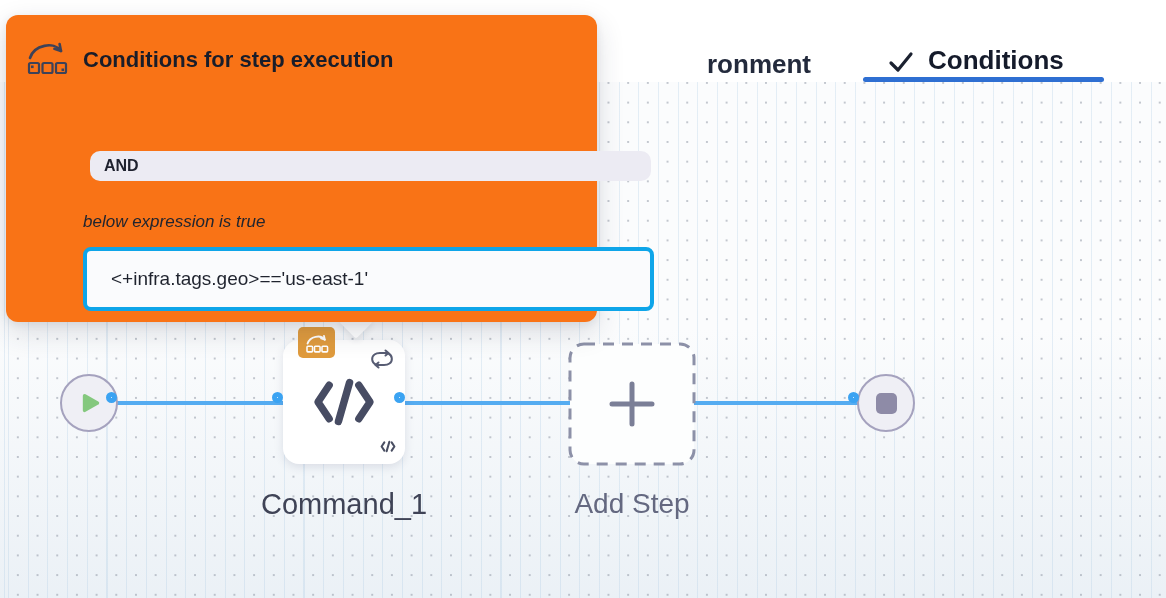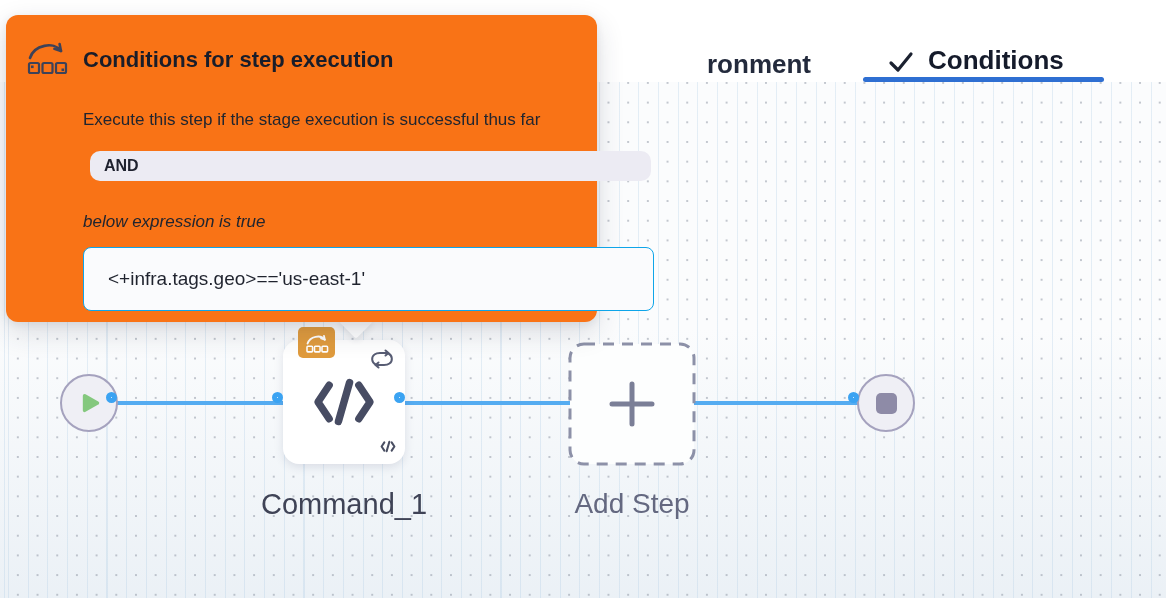--- a/index.html
+++ b/index.html
@@ -60,21 +60,21 @@
     background:#ecebf3; border-radius:10px;
     font-size:16px; font-weight:700; color:#1e212e; line-height:30px;
     padding-left:14px;
   }
   .pp-intro {
     position:absolute; left:77px; top:196px;
     font-size:17px; color:#21252f; line-height:21px;font-style:italic;
   }
   .pp-expression {
     position:absolute; left:77px; top:232px; width:571px; height:64px;
-    background:#fafbfd; border:1px solid #0ea5e9; border-radius:8px;
+    background:#fafbfd; border:4px solid #0ea5e9; border-radius:8px;
     display:flex; align-items:center; padding-left:24px;
     font-size:19px; color:#1f232e;
   }
 
   
   .edge { position:absolute; top:401px; height:4px; background:#55acf1; z-index:2; }
   .edge-a { left:115px; width:170px; }
   .edge-b { left:403px; width:174px; }
   .edge-c { left:694px; width:167px; }
 
@@ -215,17 +215,16 @@
       <path d="M4 19 C8 6 28 2 35 12" stroke="#3d4258" stroke-width="2.6" stroke-linecap="round"></path>
       <path d="M33.6 5.1 L35 12 L28.4 9.8" stroke="#3d4258" stroke-width="2.6" stroke-linecap="round" stroke-linejoin="round"></path>
       <rect x="3" y="24" width="10" height="10" rx="1.5" stroke="#3d4258" stroke-width="2.2"></rect>
       <rect x="16.5" y="24" width="10" height="10" rx="1.5" stroke="#3d4258" stroke-width="2.2"></rect>
       <rect x="30" y="24" width="10" height="10" rx="1.5" stroke="#3d4258" stroke-width="2.2"></rect>
       <rect x="5" y="26.5" width="2.6" height="2.6" fill="#3d4258"></rect>
       <rect x="35.5" y="29.5" width="2.6" height="2.6" fill="#3d4258"></rect>
     </svg>
   </span>
   <div class="pp-title">Conditions for step execution</div>
-  <div class="pp-desc">Execute this step if the stage execution is successful thus far</div>
   <div class="pp-operator">AND</div>
   <div class="pp-intro">below expression is true</div>
   <div class="pp-expression">&lt;+infra.tags.geo&gt;=='us-east-1'</div>
 </div>
 
 </body></html>

